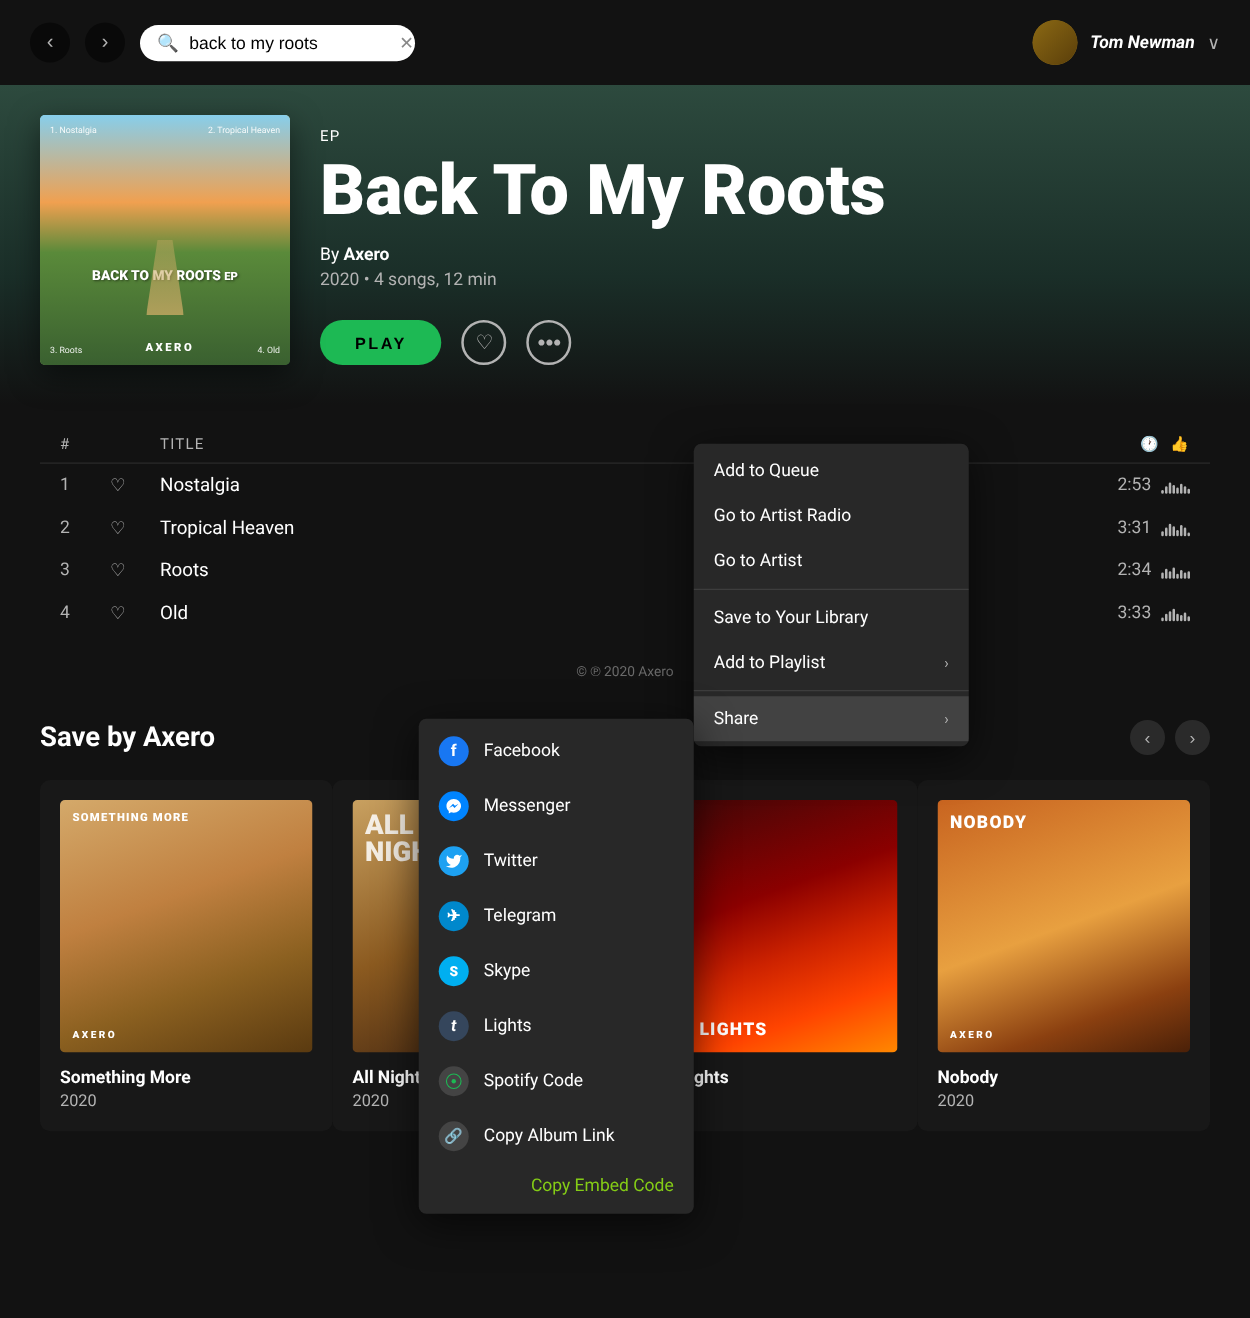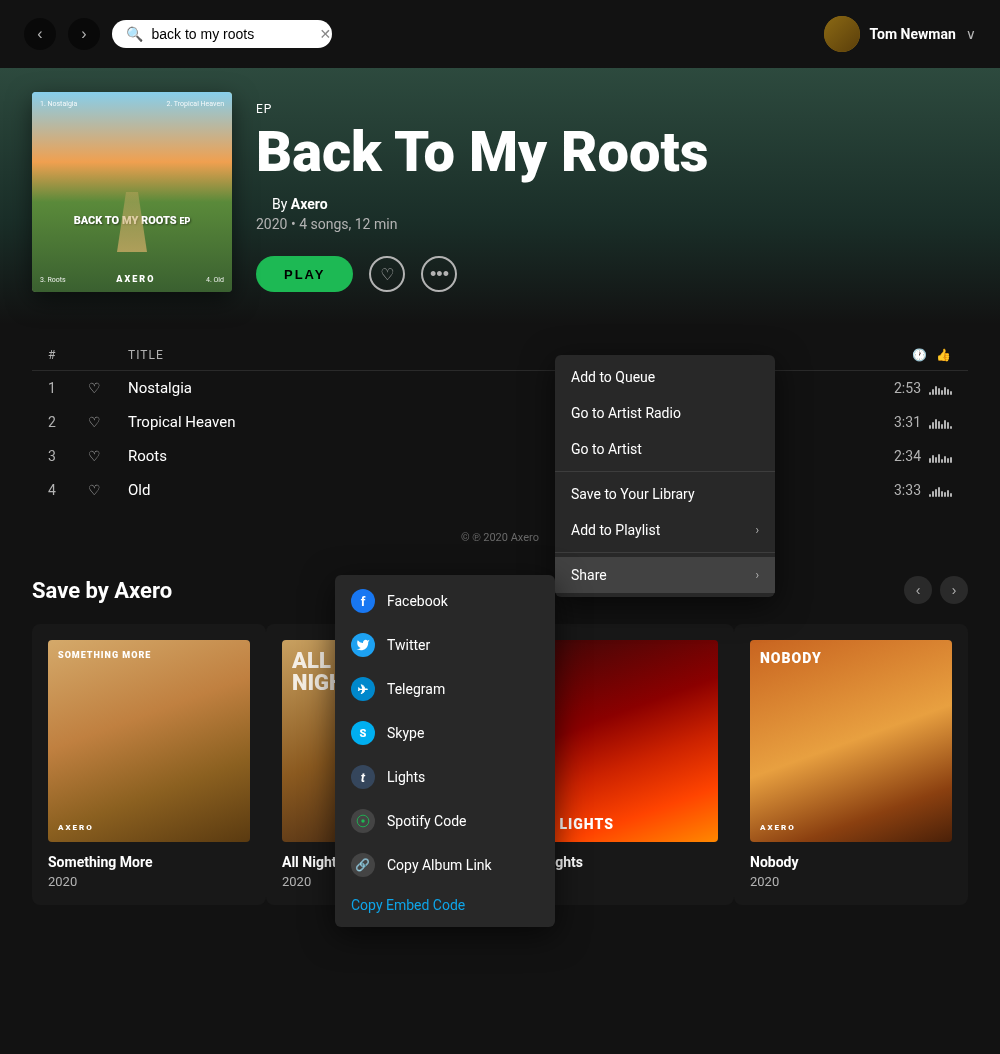--- a/index.html
+++ b/index.html
@@ -75,20 +75,21 @@
     }
     .avatar-img {
       width: 100%; height: 100%;
       background: linear-gradient(135deg, #8b6914 0%, #5a3e0a 100%);
       border-radius: 50%;
     }
     .user-name {
       font-size: 14px;
       font-weight: 700;
       color: #fff;
+      font-style: italic;
     }
     .chevron-down { color: #b3b3b3; font-size: 14px; }
 
     
     .main-content {
       padding: 0 32px 32px;
     }
 
     
     .album-header {
@@ -172,21 +173,20 @@
       font-size: 56px;
       font-weight: 900;
       color: #fff;
       line-height: 1.0;
       margin-bottom: 16px;
     }
     .album-artist {
       font-size: 14px;
       color: #fff;
       margin-bottom: 4px;
-      margin-left: 16px;
     }
     .album-artist span { font-weight: 700; cursor: pointer; }
     .album-meta {
       font-size: 14px;
       color: #b3b3b3;
       margin-bottom: 24px;
     }
     .album-actions {
       display: flex;
       gap: 16px;
@@ -313,21 +313,21 @@
       flex-shrink: 0;
     }
     .icon-facebook { background: #1877f2; }
     .icon-messenger { background: #0084ff; }
     .icon-twitter { background: #1da1f2; }
     .icon-telegram { background: #0088cc; }
     .icon-skype { background: #00aff0; }
     .icon-tumblr { background: #35465c; }
     .icon-spotify-code { background: #444; color: #1db954; }
     .icon-copy-link { background: #444; }
-    .share-item.muted { color: #0ea5e9; }
+    .share-item.muted { color: #84cc16; justify-content: flex-end; }
 
     
     .copyright {
       font-size: 11px;
       color: #6a6a6a;
       margin: 24px 0 32px;
       text-align: center;
     }
 
     
@@ -660,20 +660,28 @@
       <span class="menu-chevron">›</span>
     </div>
   </div>
 
   <div class="share-submenu" style="top:575px; left:335px; pointer-events:all;">
     <div class="share-item">
       <div class="share-icon icon-facebook">f</div>
       <span>Facebook</span>
     </div>
     <div class="share-item">
+      <div class="share-icon icon-messenger">
+        <svg width="14" height="14" viewBox="0 0 24 24" fill="white">
+          <path d="M12 2C6.48 2 2 6.27 2 11.5c0 2.76 1.23 5.24 3.2 6.97V22l3.1-1.71C9.41 20.56 10.68 20.75 12 20.75c5.52 0 10-4.27 10-9.25S17.52 2 12 2zm1.1 12.43l-2.55-2.72-4.98 2.72 5.48-5.82 2.61 2.72 4.92-2.72-5.48 5.82z"></path>
+        </svg>
+      </div>
+      <span>Messenger</span>
+    </div>
+    <div class="share-item">
       <div class="share-icon icon-twitter">
         <svg width="14" height="14" viewBox="0 0 24 24" fill="white">
           <path d="M23 3a10.9 10.9 0 01-3.14 1.53 4.48 4.48 0 00-7.86 3v1A10.66 10.66 0 013 4s-4 9 5 13a11.64 11.64 0 01-7 2c9 5 20 0 20-11.5a4.5 4.5 0 00-.08-.83A7.72 7.72 0 0023 3z"></path>
         </svg>
       </div>
       <span>Twitter</span>
     </div>
     <div class="share-item">
       <div class="share-icon icon-telegram">✈</div>
       <span>Telegram</span>

